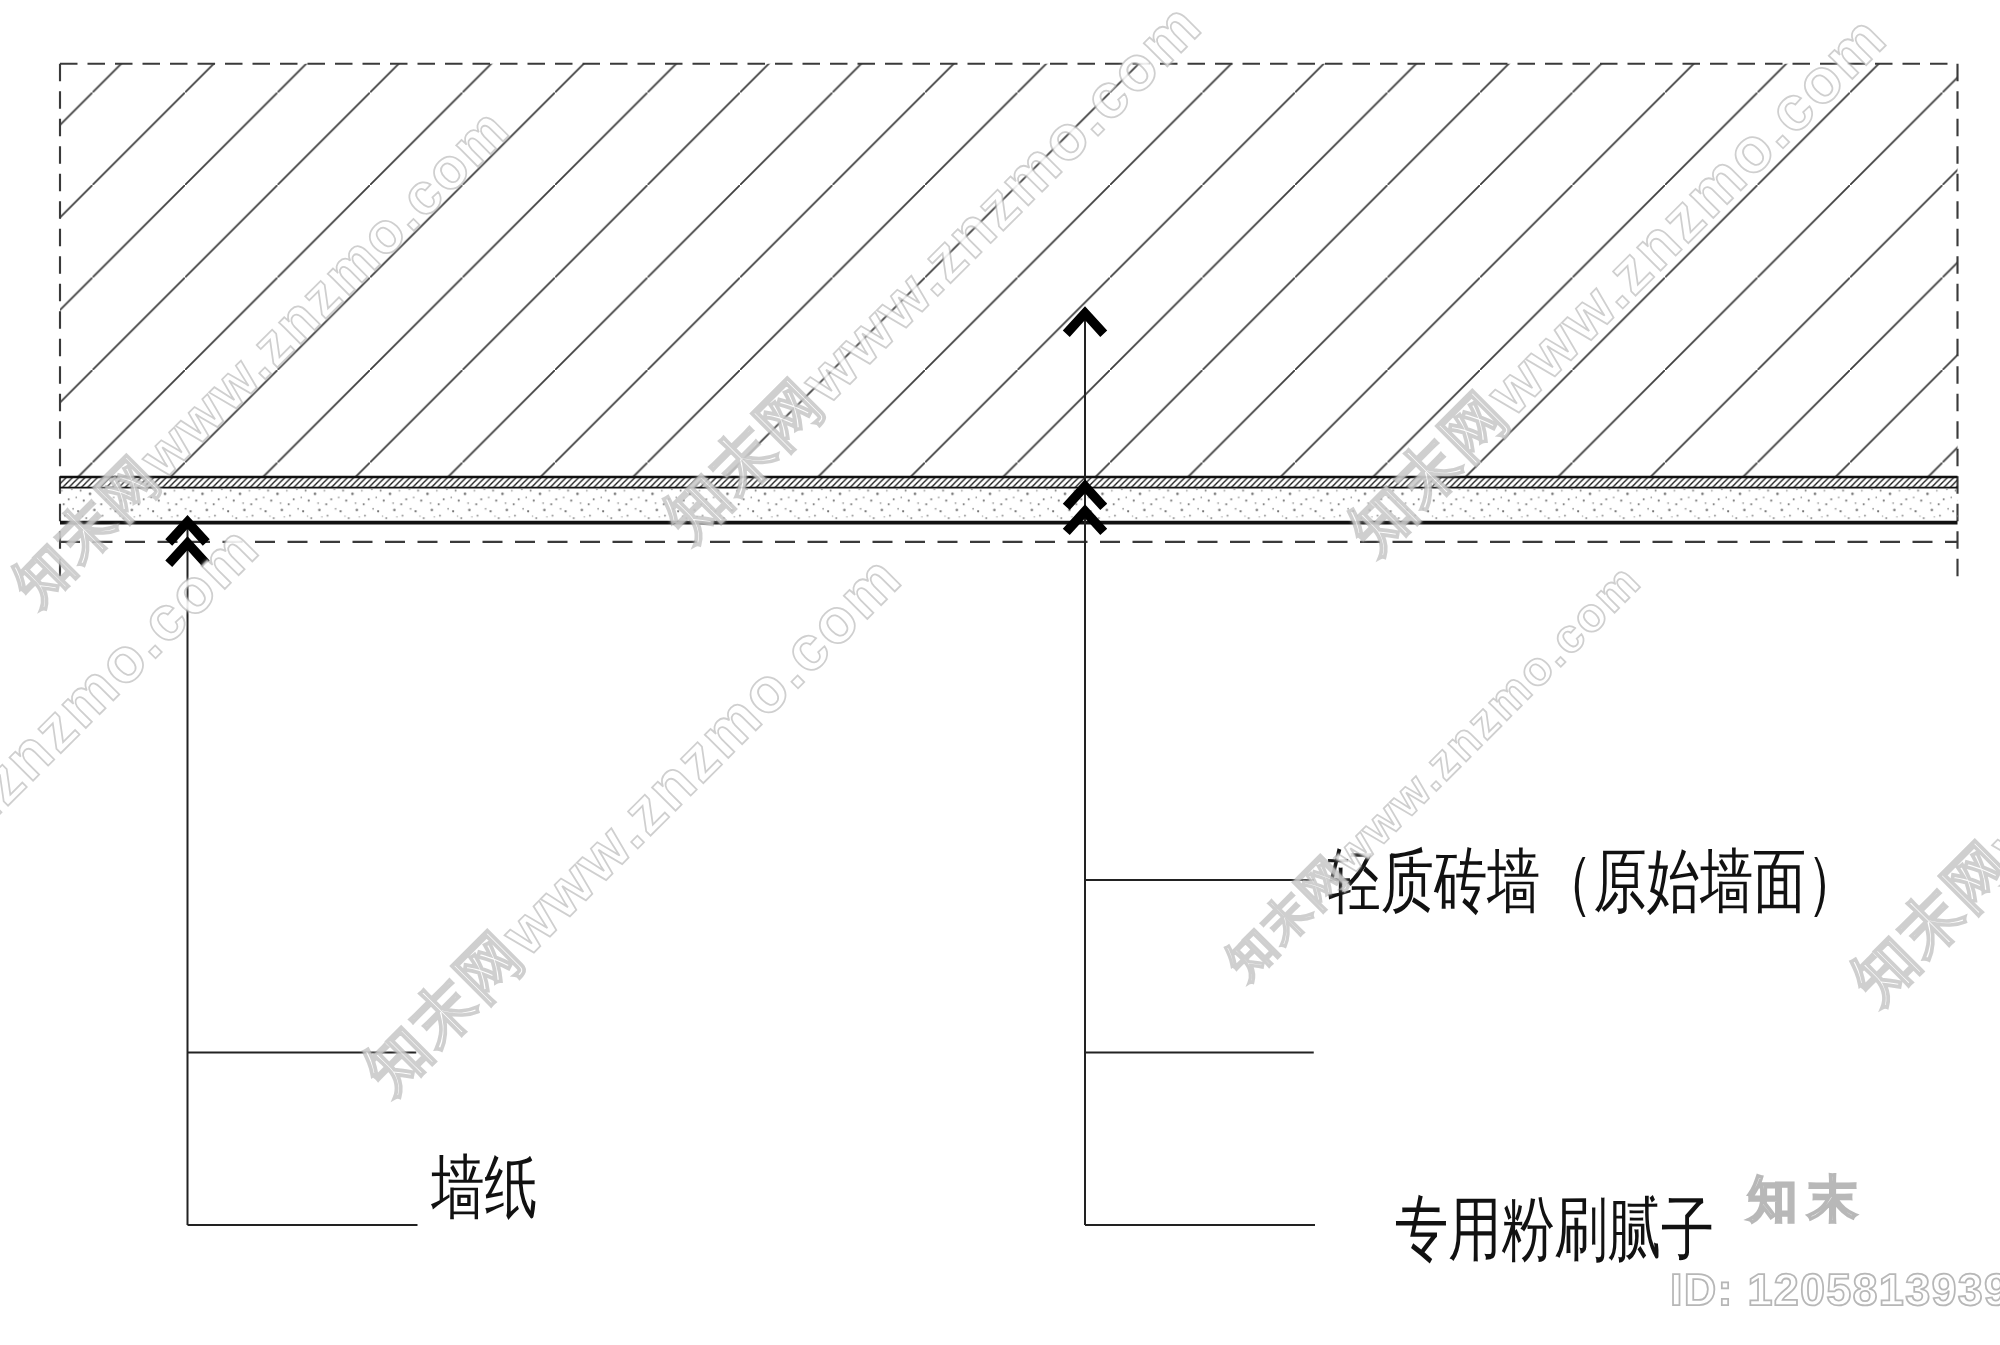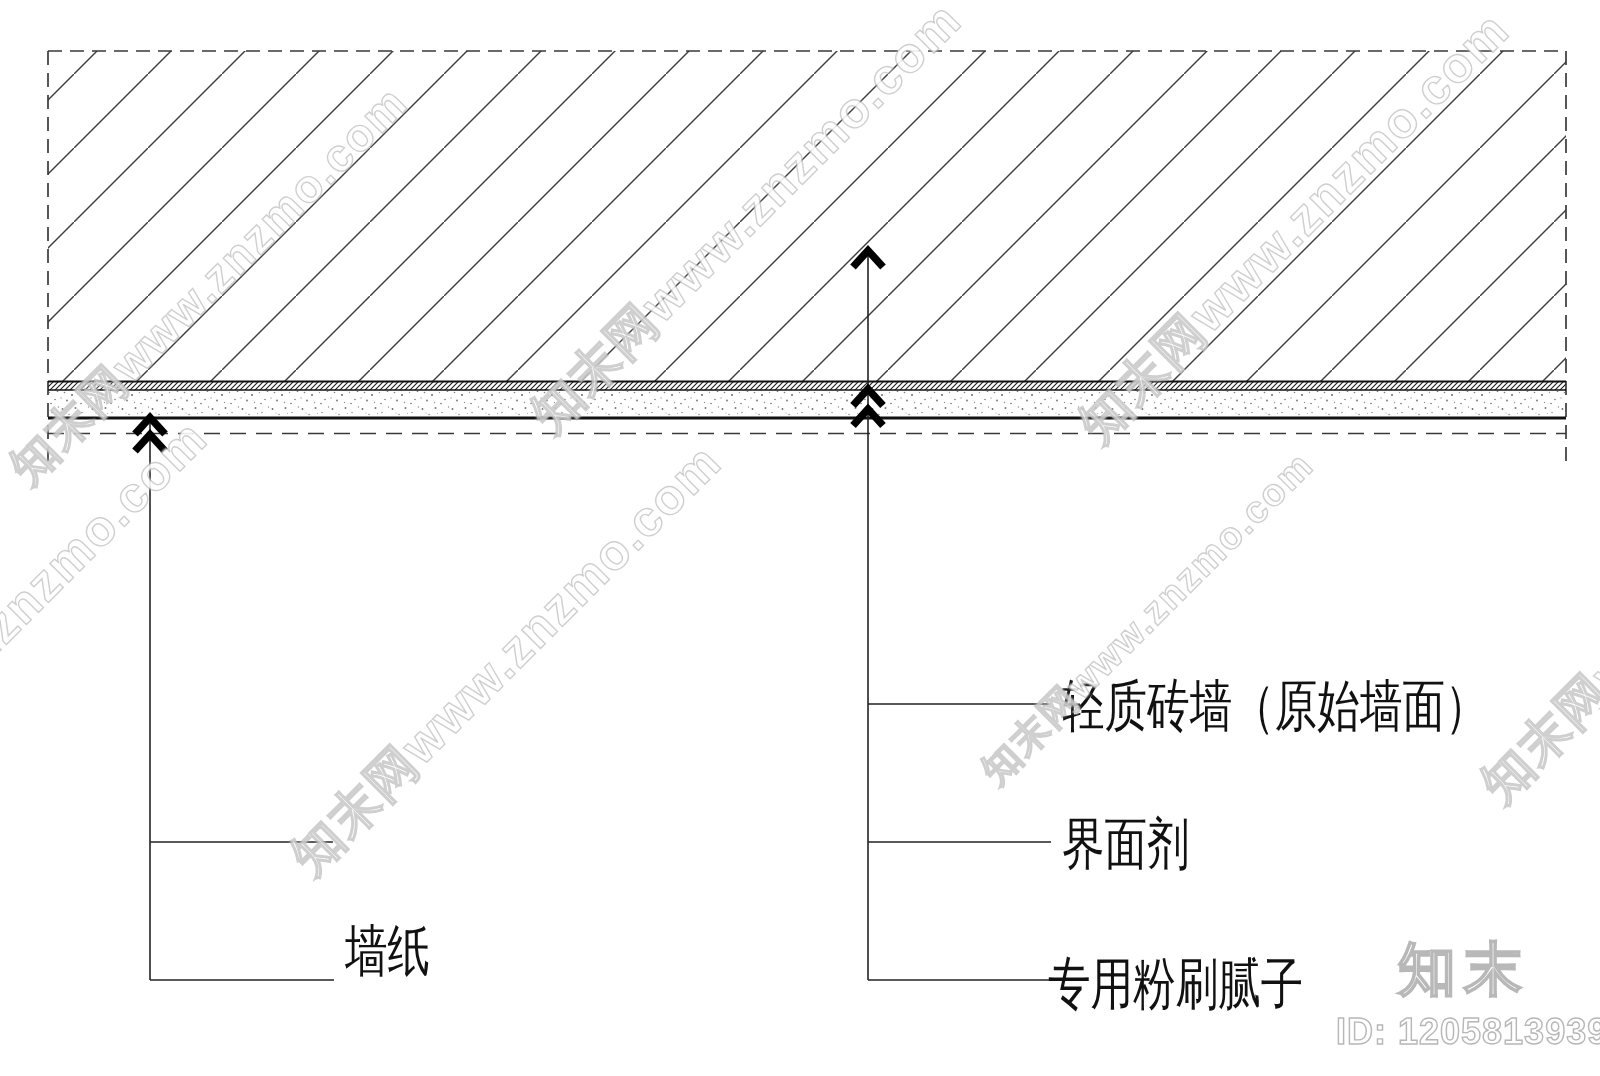--- a/index.html
+++ b/index.html
@@ -36,21 +36,21 @@
     color:rgba(255,255,255,0.55);
     -webkit-text-stroke:1.4px rgba(130,130,130,0.38);
     text-shadow:0 0 3px rgba(255,255,255,0.8);
     letter-spacing:2px;
     pointer-events:none;
     font-family:"Liberation Sans","DejaVu Sans",sans-serif;
   }
   .wm-logo{
     position:absolute;
     left:1398px;top:940px;
-    font-size:58px;
+    font-size:40px;
     font-weight:bold;
     letter-spacing:8px;
     line-height:1;
     color:rgba(255,255,255,0.8);
     -webkit-text-stroke:1.6px rgba(160,160,160,0.75);
     white-space:nowrap;
     font-family:"Liberation Sans","DejaVu Sans",sans-serif;
   }
   .wm-id{
     position:absolute;
@@ -133,24 +133,21 @@
       <path d="M853,425.5 L868,409 L883,425.5" stroke="#000" stroke-width="7.5" fill="none" stroke-linejoin="miter"></path>
     </g>
   </svg>
 
   <div class="cad-label" style="left:345px;top:951px">
     <span class="narrow">墙纸</span>
   </div>
   <div class="cad-label" style="left:1062px;top:706px">
     <span class="narrow">轻质砖墙（原始墙面）</span>
   </div>
-  <div class="cad-label" style="left:1062px;top:844px">
-    <span class="narrow">界面剂</span>
-  </div>
-  <div class="cad-label" style="left:1048px;top:984px">
+  <div class="cad-label" style="left:1116px;top:984px">
     <span class="narrow">专用粉刷腻子</span>
   </div>
 
   <div class="wm" style="left:18px;top:452px;font-size:46px">知末网www.znzmo.com</div>
   <div class="wm" style="left:540px;top:398px;font-size:50px">知末网www.znzmo.com</div>
   <div class="wm" style="left:300px;top:840px;font-size:50px">知末网www.znzmo.com</div>
   <div class="wm" style="left:1088px;top:408px;font-size:50px">知末网www.znzmo.com</div>
   <div class="wm" style="left:988px;top:758px;font-size:38px">知末网www.znzmo.com</div>
   <div class="wm" style="left:1490px;top:768px;font-size:50px">知末网www.znzmo.com</div>
   <div class="wm" style="left:-214px;top:816px;font-size:50px">知末网www.znzmo.com</div>

